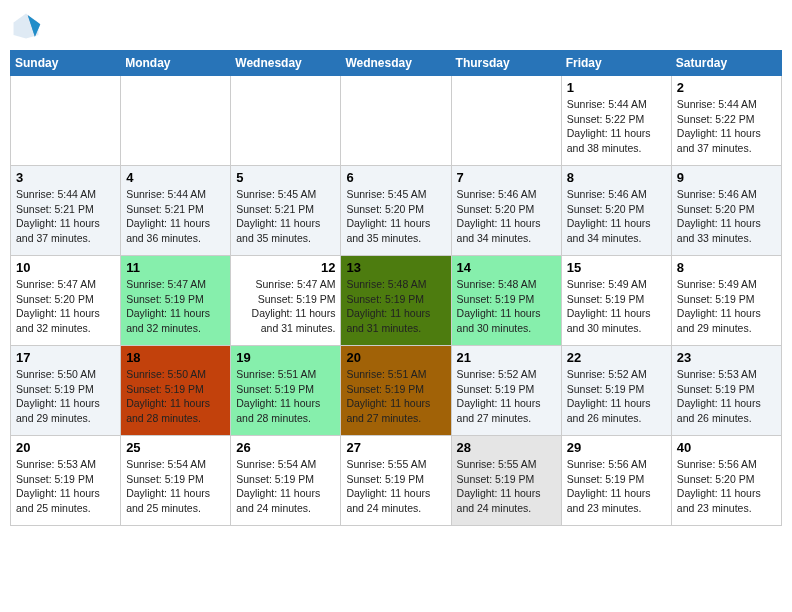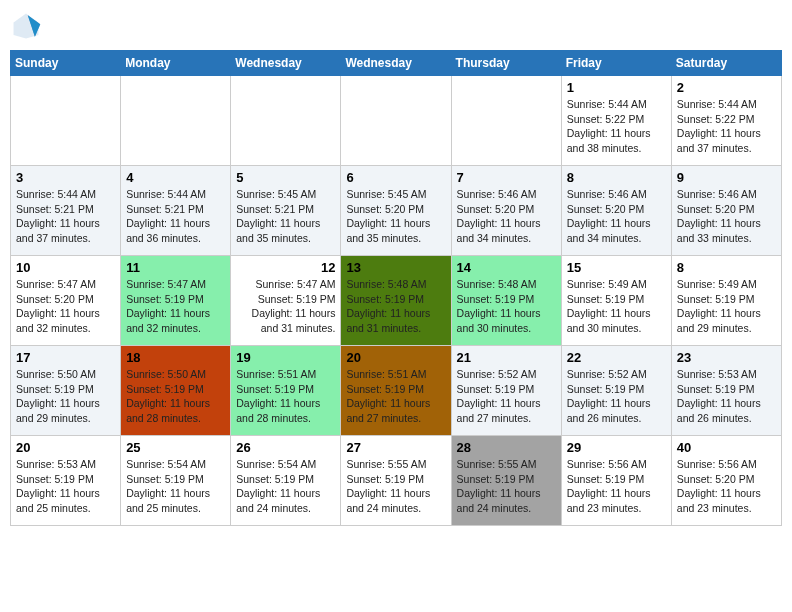--- a/index.html
+++ b/index.html
@@ -315,21 +315,21 @@
 Daylight: 11 hours
 and 24 minutes.</div>
         </td>
         <td style="background: rgb(255, 255, 255);">
           <div class="day-num">27</div>
           <div class="day-info" style="white-space: pre-line;">Sunrise: 5:55 AM
 Sunset: 5:19 PM
 Daylight: 11 hours
 and 24 minutes.</div>
         </td>
-        <td style="background: #a3a3a3;">
+        <td style="background: #e5e5e5;">
           <div class="day-num">28</div>
           <div class="day-info" style="white-space: pre-line;">Sunrise: 5:55 AM
 Sunset: 5:19 PM
 Daylight: 11 hours
 and 24 minutes.</div>
         </td>
         <td style="background: rgb(255, 255, 255);">
           <div class="day-num">29</div>
           <div class="day-info" style="white-space: pre-line;">Sunrise: 5:56 AM
 Sunset: 5:19 PM

